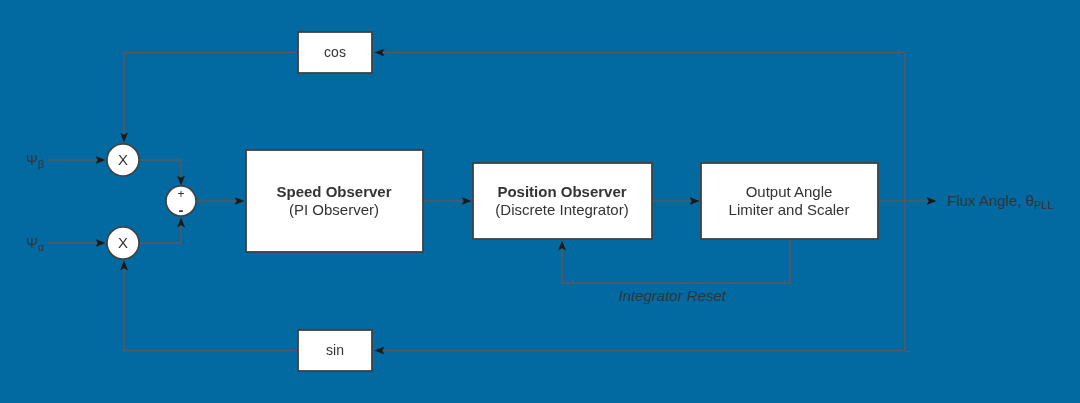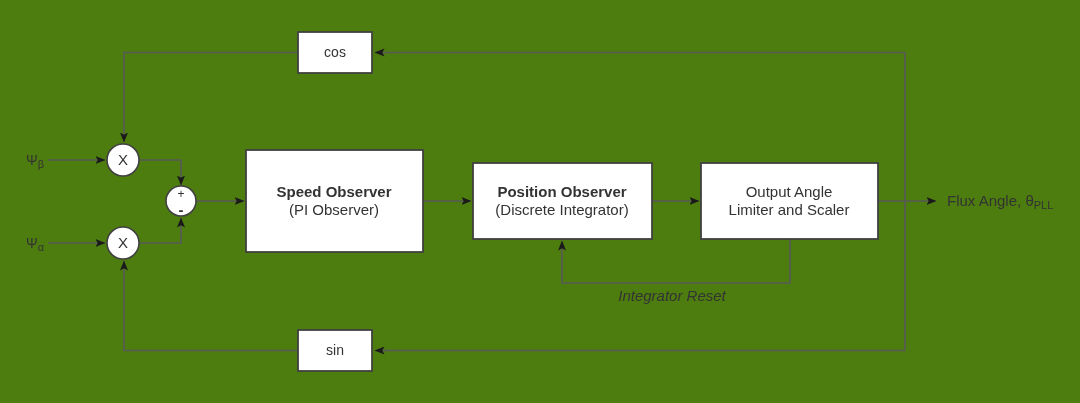--- a/index.html
+++ b/index.html
@@ -4,21 +4,21 @@
 <style>
   html, body {
     margin: 0;
     padding: 0;
     background: #ffffff;
   }
   .canvas {
     position: relative;
     width: 1080px;
     height: 403px;
-    background: #4d7c0f;
+    background: #0369a1;
     font-family: "Liberation Sans", sans-serif;
   }
   svg { display: block; }
   .wire {
     fill: none;
     stroke: #595959;
     stroke-width: 1.6;
   }
   .block {
     fill: #ffffff;

